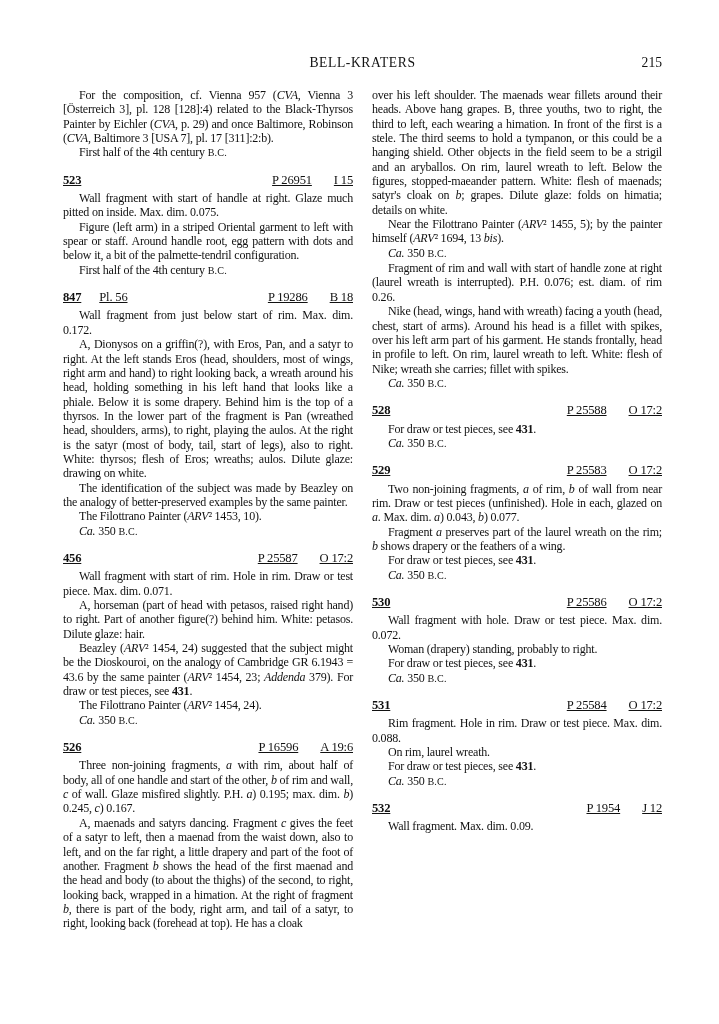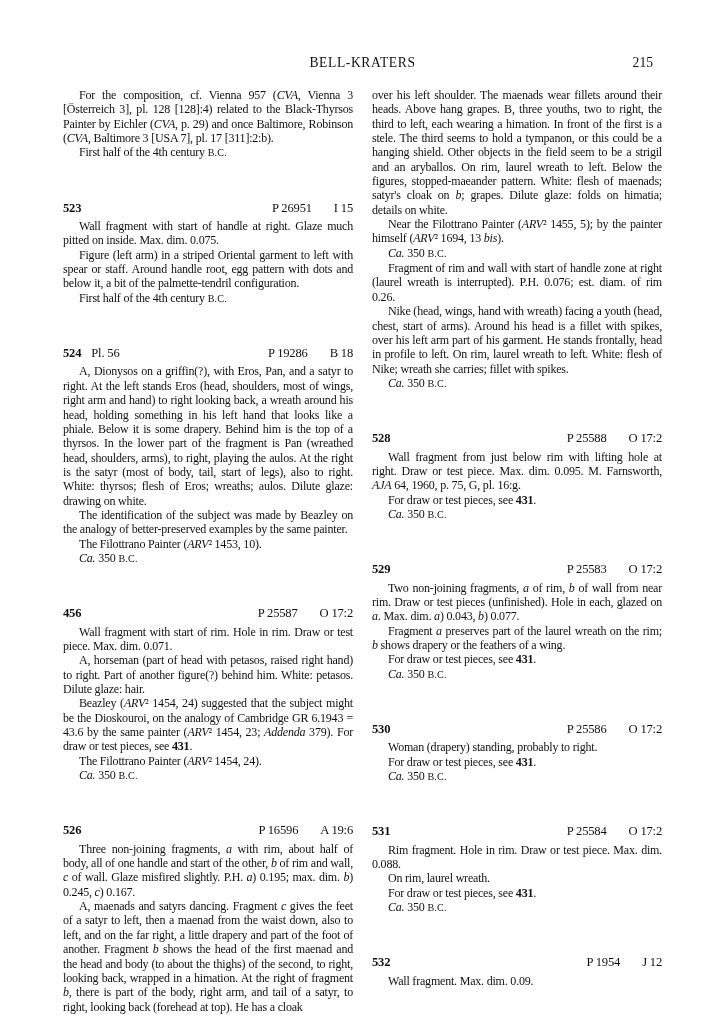--- a/index.html
+++ b/index.html
@@ -18,51 +18,52 @@
   .running-head{
     position:relative;
     height:16px;
     font-size:13.6px;
     letter-spacing:0.6px;
   }
   .running-title{
     position:absolute;left:0;right:0;text-align:center;
   }
   .page-number{
-    position:absolute;right:9px;top:0;letter-spacing:0;
+    position:absolute;right:0;top:0;letter-spacing:0;
   }
   .columns{
     display:flex;
     gap:19px;
     margin-top:17px;
   }
   .col{
     width:290px;flex:none;
     font-size:12px;
     line-height:14.35px;
     letter-spacing:-0.2px;
     text-align:justify;
   }
   p.para{
     margin:0;
     text-indent:16px;
   }
   p.para.noindent{text-indent:0;}
   .entry-head{
     display:flex;
-    align-items:flex-end;
+    align-items:flex-start;
     margin-top:12px;
     margin-bottom:4px;
     font-size:12.6px;
     text-align:left;
+    text-decoration:underline;
   }
   .entry-head .num{font-weight:bold;}
-  .entry-head .plate{margin-left:10px;}
+  .entry-head .plate{margin-left:18px;}
   .entry-head .inv{margin-left:auto;}
-  .entry-head .loc{margin-left:22px;margin-top:28px;}
+  .entry-head .loc{margin-left:22px;}
   i{font-style:italic;}
   b{font-weight:bold;}
   .sc{font-size:0.84em;letter-spacing:0.2px;}
 </style>
 </head>
 <body>
 
 <div class="page">
   <div class="running-head">
     <span class="running-title">BELL-KRATERS</span>
@@ -74,25 +75,26 @@
         <p class="para">First half of the 4th century <span class="sc">B.C.</span></p>
         <div class="entry-head">
           <span class="num">523</span>
           <span class="inv">P 26951</span>
           <span class="loc">I 15</span>
         </div>
         <p class="para">Wall fragment with start of handle at right. Glaze much pitted on inside. Max. dim. 0.075.</p>
         <p class="para">Figure (left arm) in a striped Oriental garment to left with spear or staff. Around handle root, egg pattern with dots and below it, a bit of the palmette-tendril configuration.</p>
         <p class="para">First half of the 4th century <span class="sc">B.C.</span></p>
         <div class="entry-head">
-          <span class="num">524</span>
+          <span class="num">847</span>
           <span class="plate">Pl. 56</span>
           <span class="inv">P 19286</span>
           <span class="loc">B 18</span>
         </div>
+        <p class="para">Wall fragment from just below start of rim. Max. dim. 0.172.</p>
         <p class="para">A, Dionysos on a griffin(?), with Eros, Pan, and a satyr to right. At the left stands Eros (head, shoulders, most of wings, right arm and hand) to right looking back, a wreath around his head, holding something in his left hand that looks like a phiale. Below it is some drapery. Behind him is the top of a thyrsos. In the lower part of the fragment is Pan (wreathed head, shoulders, arms), to right, playing the aulos. At the right is the satyr (most of body, tail, start of legs), also to right. White: thyrsos; flesh of Eros; wreaths; aulos. Dilute glaze: drawing on white.</p>
         <p class="para">The identification of the subject was made by Beazley on the analogy of better-preserved examples by the same painter.</p>
         <p class="para">The Filottrano Painter (<i>ARV</i>² 1453, 10).</p>
         <p class="para"><i>Ca.</i> 350 <span class="sc">B.C.</span></p>
         <div class="entry-head">
           <span class="num">456</span>
           <span class="inv">P 25587</span>
           <span class="loc">O 17:2</span>
         </div>
         <p class="para">Wall fragment with start of rim. Hole in rim. Draw or test piece. Max. dim. 0.071.</p>
@@ -113,37 +115,37 @@
         <p class="para">Near the Filottrano Painter (<i>ARV</i>² 1455, 5); by the painter himself (<i>ARV</i>² 1694, 13 <i>bis</i>).</p>
         <p class="para"><i>Ca.</i> 350 <span class="sc">B.C.</span></p>
         <p class="para">Fragment of rim and wall with start of handle zone at right (laurel wreath is interrupted). P.H. 0.076; est. diam. of rim 0.26.</p>
         <p class="para">Nike (head, wings, hand with wreath) facing a youth (head, chest, start of arms). Around his head is a fillet with spikes, over his left arm part of his garment. He stands frontally, head in profile to left. On rim, laurel wreath to left. White: flesh of Nike; wreath she carries; fillet with spikes.</p>
         <p class="para"><i>Ca.</i> 350 <span class="sc">B.C.</span></p>
         <div class="entry-head">
           <span class="num">528</span>
           <span class="inv">P 25588</span>
           <span class="loc">O 17:2</span>
         </div>
-        <p class="para">Wall fragment from just below rim with lifting hole at right. Draw or test piece. Max. dim. 0.095. M. Farnsworth, <i>AJA</i> 64, 1960, p. 75, G, pl. 16:g.</p>
         <p class="para">For draw or test pieces, see <b>431</b>.</p>
         <p class="para"><i>Ca.</i> 350 <span class="sc">B.C.</span></p>
         <div class="entry-head">
           <span class="num">529</span>
           <span class="inv">P 25583</span>
           <span class="loc">O 17:2</span>
         </div>
         <p class="para">Two non-joining fragments, <i>a</i> of rim, <i>b</i> of wall from near rim. Draw or test pieces (unfinished). Hole in each, glazed on <i>a</i>. Max. dim. <i>a</i>) 0.043, <i>b</i>) 0.077.</p>
         <p class="para">Fragment <i>a</i> preserves part of the laurel wreath on the rim; <i>b</i> shows drapery or the feathers of a wing.</p>
         <p class="para">For draw or test pieces, see <b>431</b>.</p>
         <p class="para"><i>Ca.</i> 350 <span class="sc">B.C.</span></p>
         <div class="entry-head">
           <span class="num">530</span>
           <span class="inv">P 25586</span>
           <span class="loc">O 17:2</span>
         </div>
+        <p class="para">Wall fragment with hole. Draw or test piece. Max. dim. 0.072.</p>
         <p class="para">Woman (drapery) standing, probably to right.</p>
         <p class="para">For draw or test pieces, see <b>431</b>.</p>
         <p class="para"><i>Ca.</i> 350 <span class="sc">B.C.</span></p>
         <div class="entry-head">
           <span class="num">531</span>
           <span class="inv">P 25584</span>
           <span class="loc">O 17:2</span>
         </div>
         <p class="para">Rim fragment. Hole in rim. Draw or test piece. Max. dim. 0.088.</p>
         <p class="para">On rim, laurel wreath.</p>

